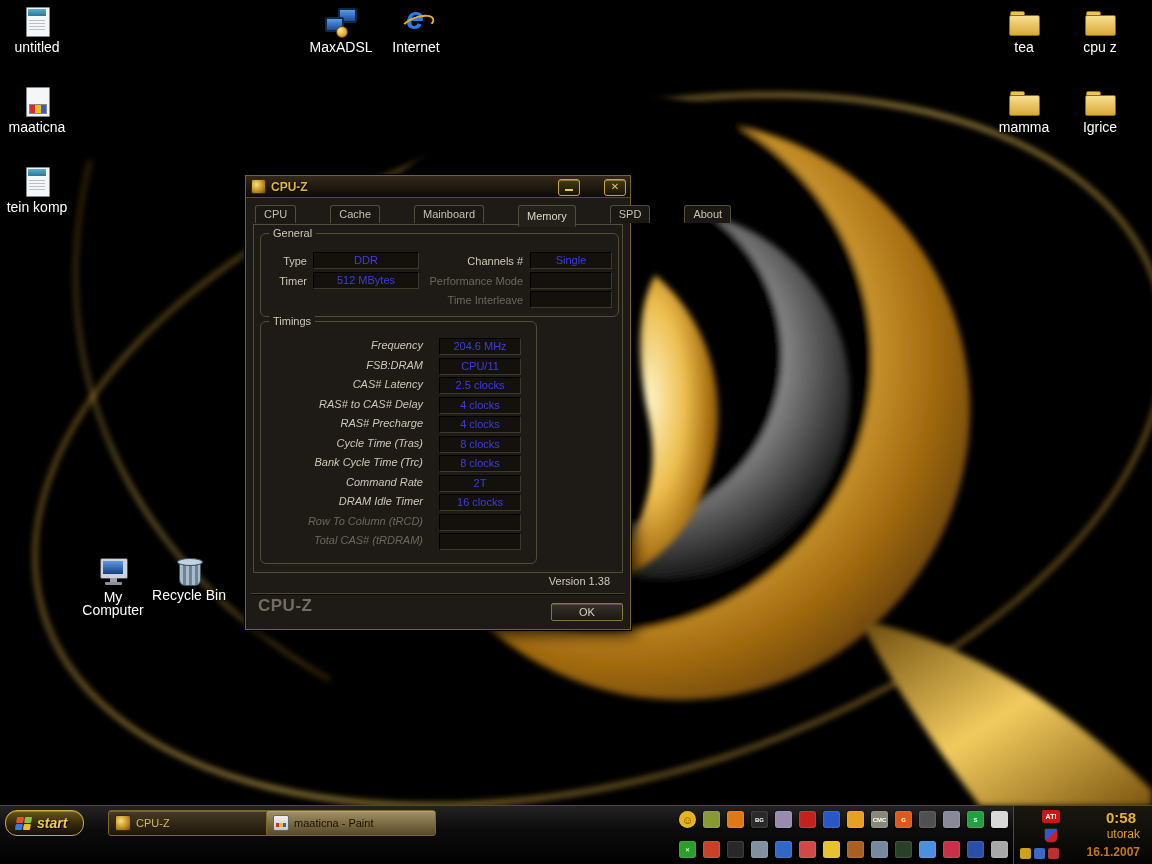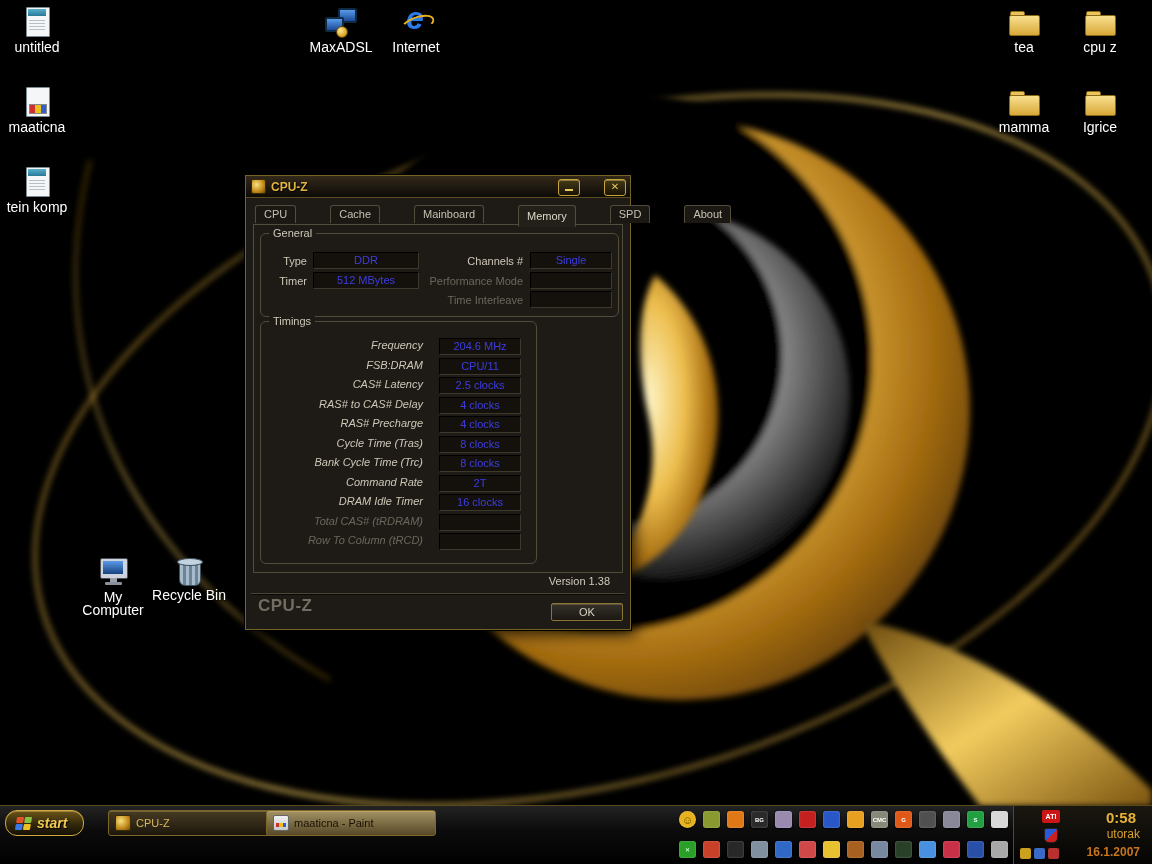--- a/index.html
+++ b/index.html
@@ -306,25 +306,25 @@
         </div>
         <div class="t-row">
           <span class="flabel t-label">Command Rate</span>
           <span class="vbox t-value">2T</span>
         </div>
         <div class="t-row">
           <span class="flabel t-label">DRAM Idle Timer</span>
           <span class="vbox t-value">16 clocks</span>
         </div>
         <div class="t-row">
+          <span class="flabel t-label disabled">Row To Column (tRCD)</span>
+          <span class="vbox t-value"></span>
+        </div>
+        <div class="t-row">
           <span class="flabel t-label disabled">Total CAS# (tRDRAM)</span>
-          <span class="vbox t-value"></span>
-        </div>
-        <div class="t-row">
-          <span class="flabel t-label disabled">Row To Column (tRCD)</span>
           <span class="vbox t-value"></span>
         </div>
       </div>
     </div>
   </div>
 
   <span class="version">Version 1.38</span>
   <div class="bottom-sep"></div>
   <span class="cpuz-logo">CPU-Z</span>
   <button class="ok-btn">OK</button>

